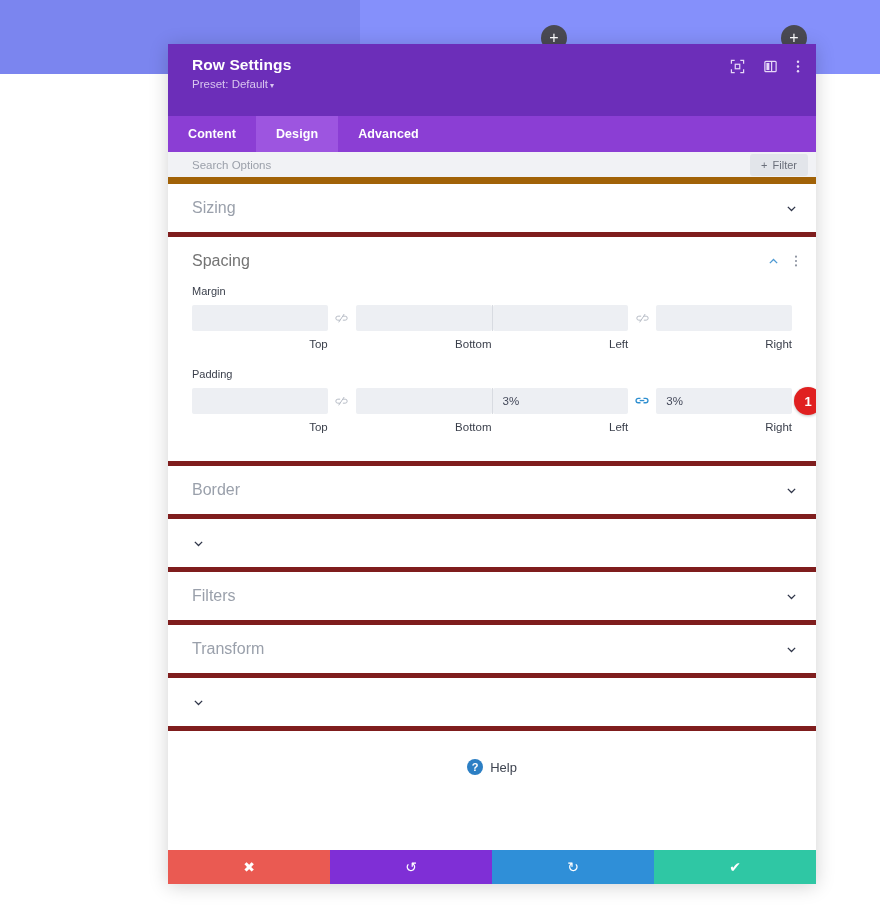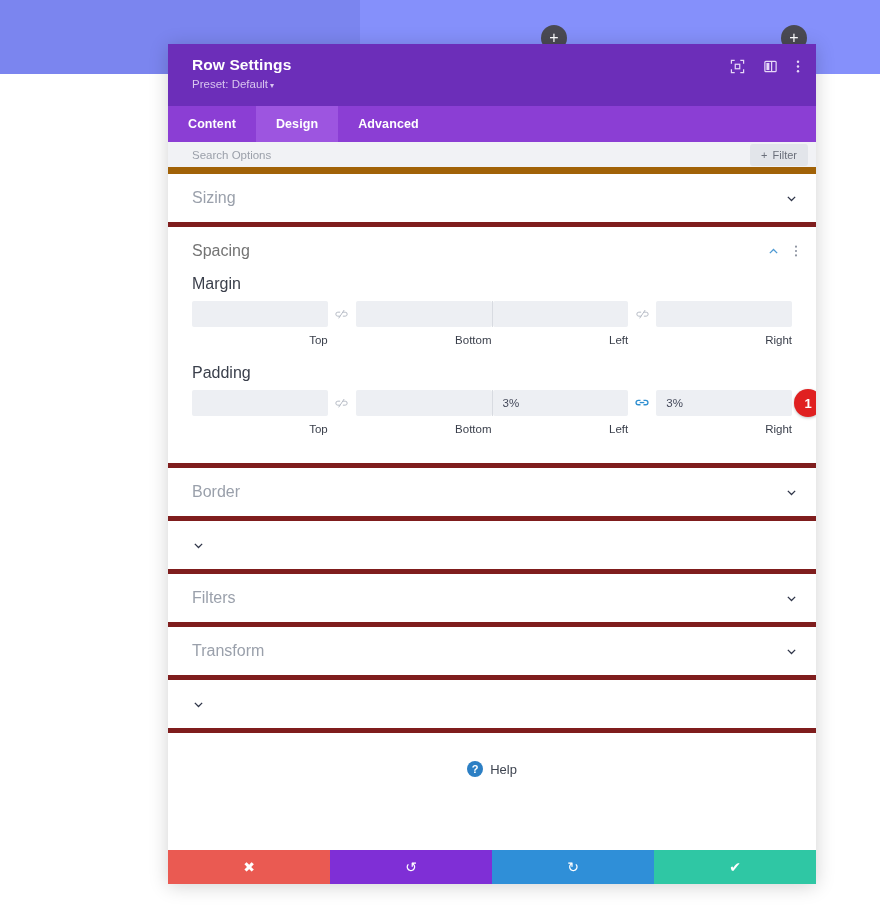--- a/index.html
+++ b/index.html
@@ -47,21 +47,21 @@
     box-shadow: 0 2px 18px rgba(0,0,0,0.18);
     display: flex; flex-direction: column;
     overflow: hidden;
   }
 
   
   .modal-header {
     background: #6c2eb9;
     padding: 12px 16px 10px 24px;
     position: relative;
-    height: 62px;
+    height: 72px;
     flex: none;
   }
   .modal-title {
     color: #ffffff;
     font-size: 15.5px;
     font-weight: bold;
     letter-spacing: 0.1px;
   }
   .modal-preset {
     color: #d9c6ef;
@@ -156,21 +156,21 @@
   .dots {
     color: #8c93a0;
     margin-left: 14px;
     display: flex; align-items: center;
     cursor: pointer;
   }
 
   
   .spacing-body { padding: 0 24px 22px 24px; }
   .field-label {
-    font-size: 16px;
+    font-size: 11px;
     color: #3a3f4b;
     margin-bottom: 8px;
   }
   .field-group {
     display: flex;
     align-items: flex-start;
     margin-bottom: 6px;
     position: relative;
   }
   .half {

